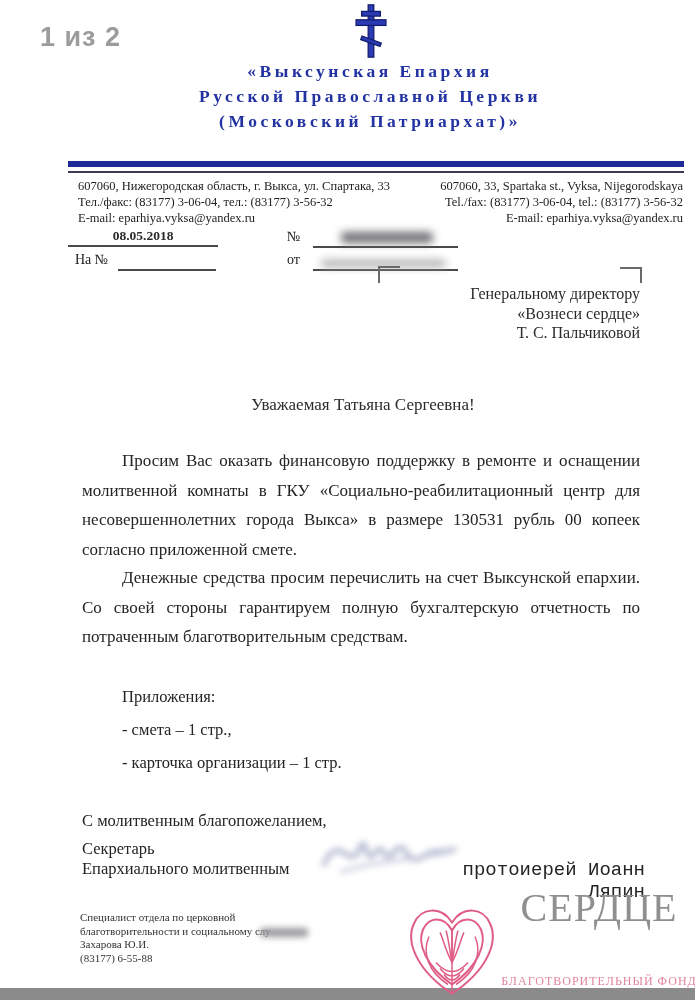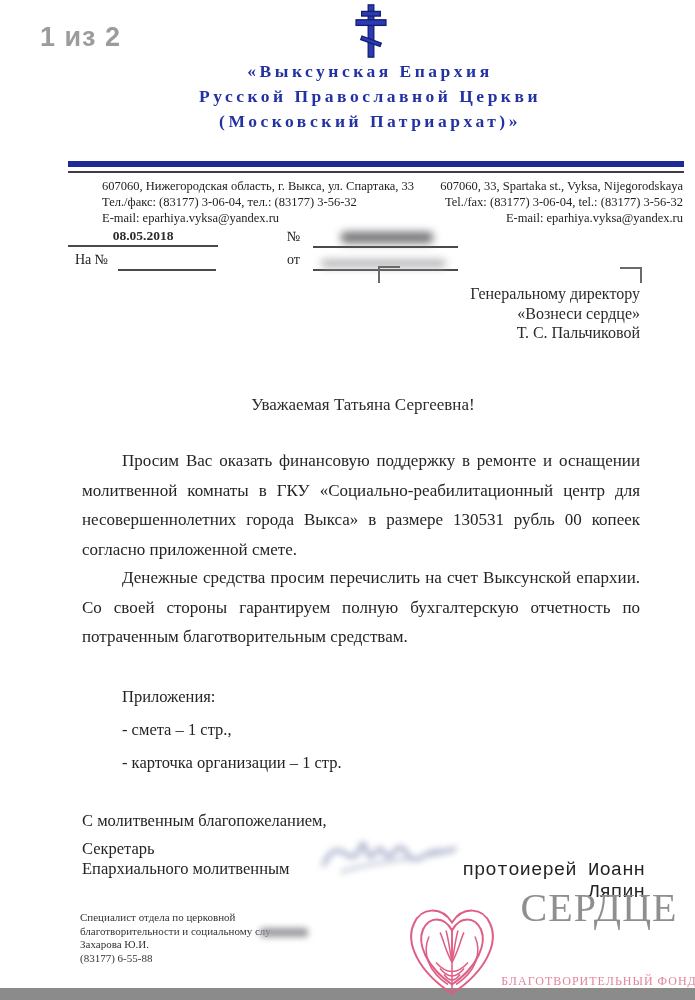--- a/index.html
+++ b/index.html
@@ -11,21 +11,21 @@
   
   .page-indicator{left:40px;top:22px;font-family:"Liberation Sans", sans-serif;
       font-size:27px;font-weight:bold;color:#9c9c9c;letter-spacing:1px;}
 
   
   .org-name{left:45px;top:59px;width:650px;text-align:center;
       color:#2232a2;font-weight:bold;font-size:17.5px;line-height:25px;letter-spacing:3.5px;}
   .rule-blue{left:68px;top:161px;width:616px;height:6px;background:#1e2b96;}
   .rule-thin{left:68px;top:171px;width:616px;height:2px;background:#3c3c50;}
   .addr{top:178px;font-size:12.5px;line-height:16px;color:#222;}
-  .addr-ru{left:78px;width:330px;text-align:left;margin-left:24px;}
+  .addr-ru{left:78px;width:330px;text-align:left;}
   .addr-en{left:355px;width:328px;text-align:right;}
 
   
   .ref{font-size:14px;color:#222;}
   .u-line{border-bottom:2px solid #4a4a4a;}
   .date-field{left:68px;top:228px;width:150px;text-align:center;font-weight:bold;
       font-size:13.5px;padding-bottom:1px;}
   .no-label{left:287px;top:229px;}
   .num-field{left:313px;top:228px;width:145px;height:18px;}
   .na-label{left:75px;top:252px;}

